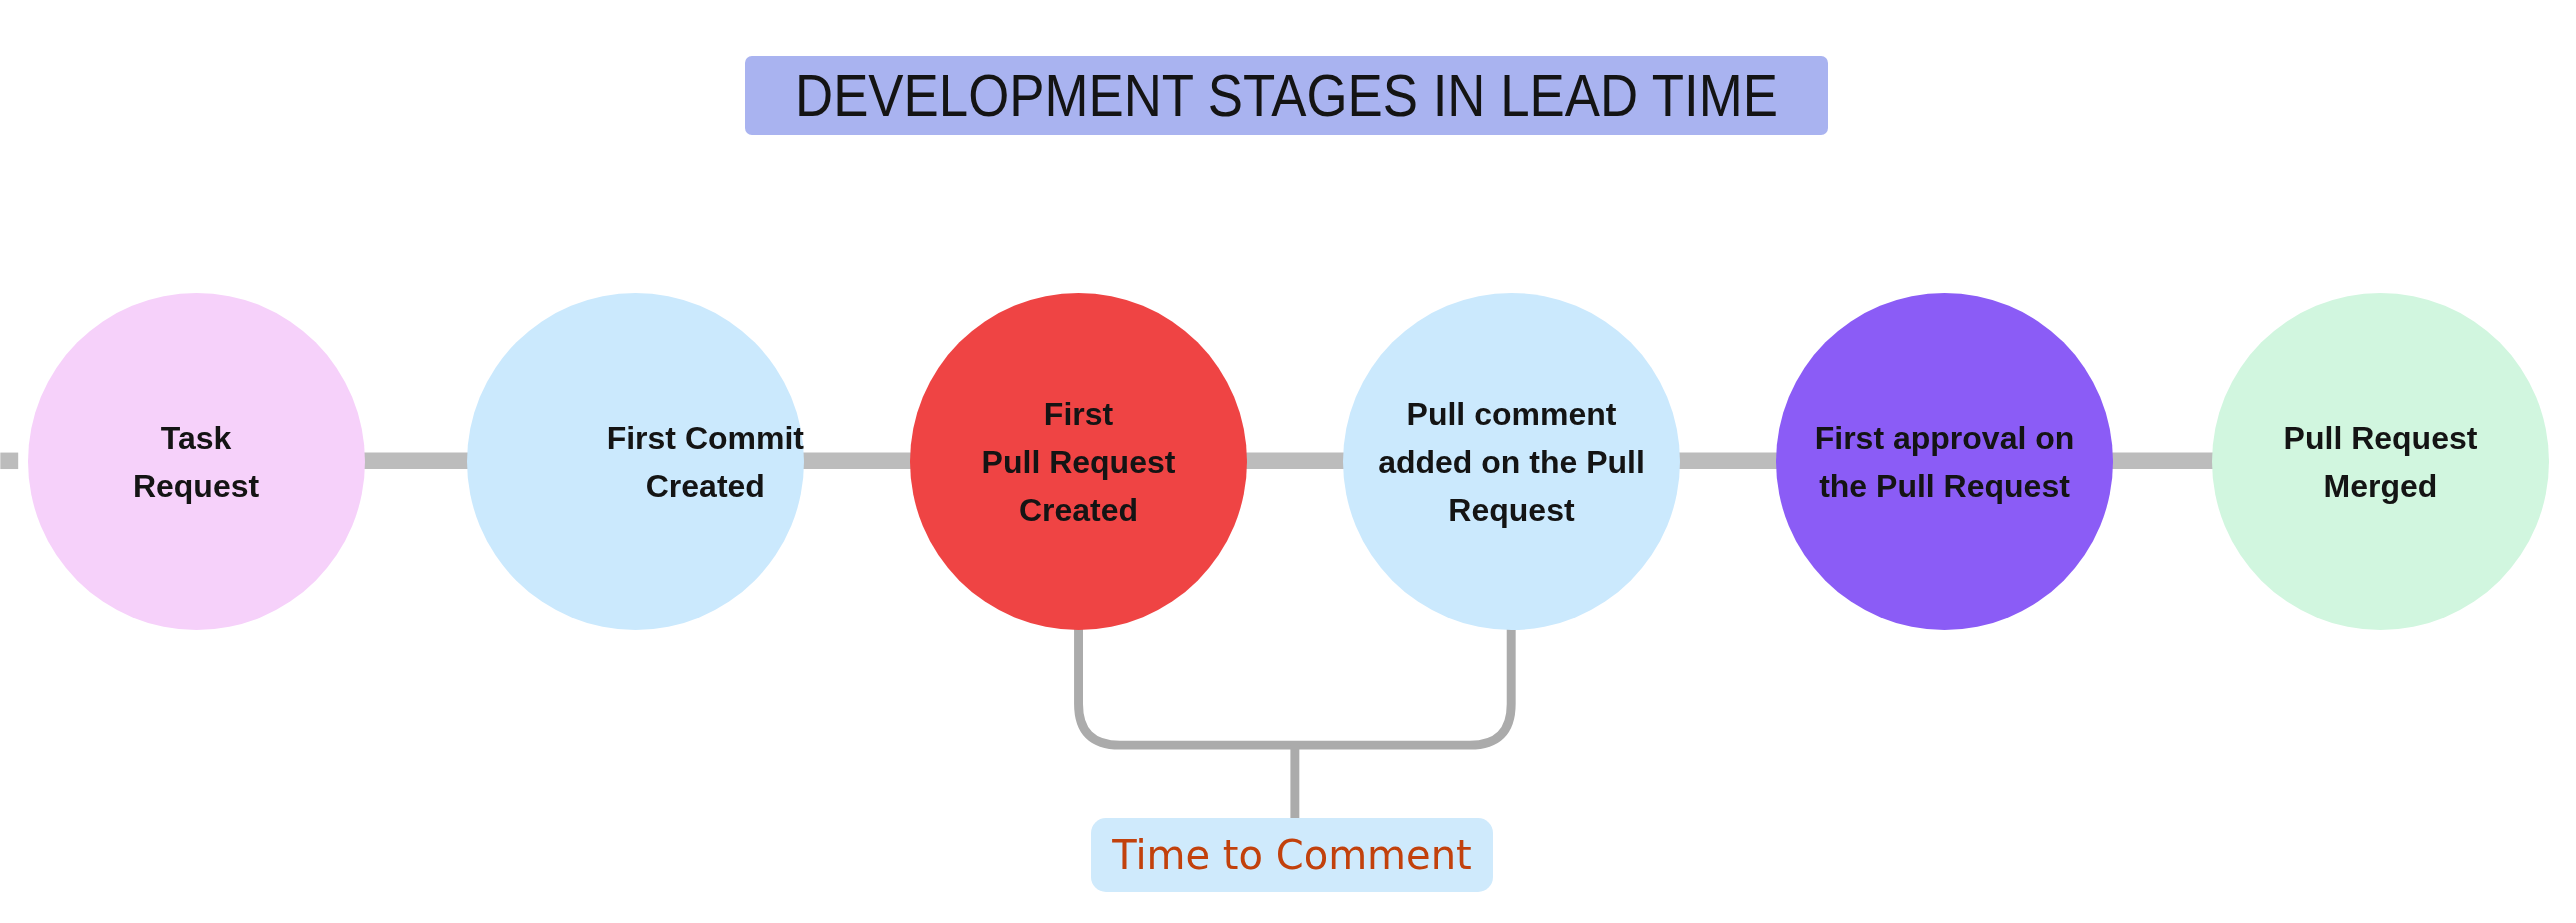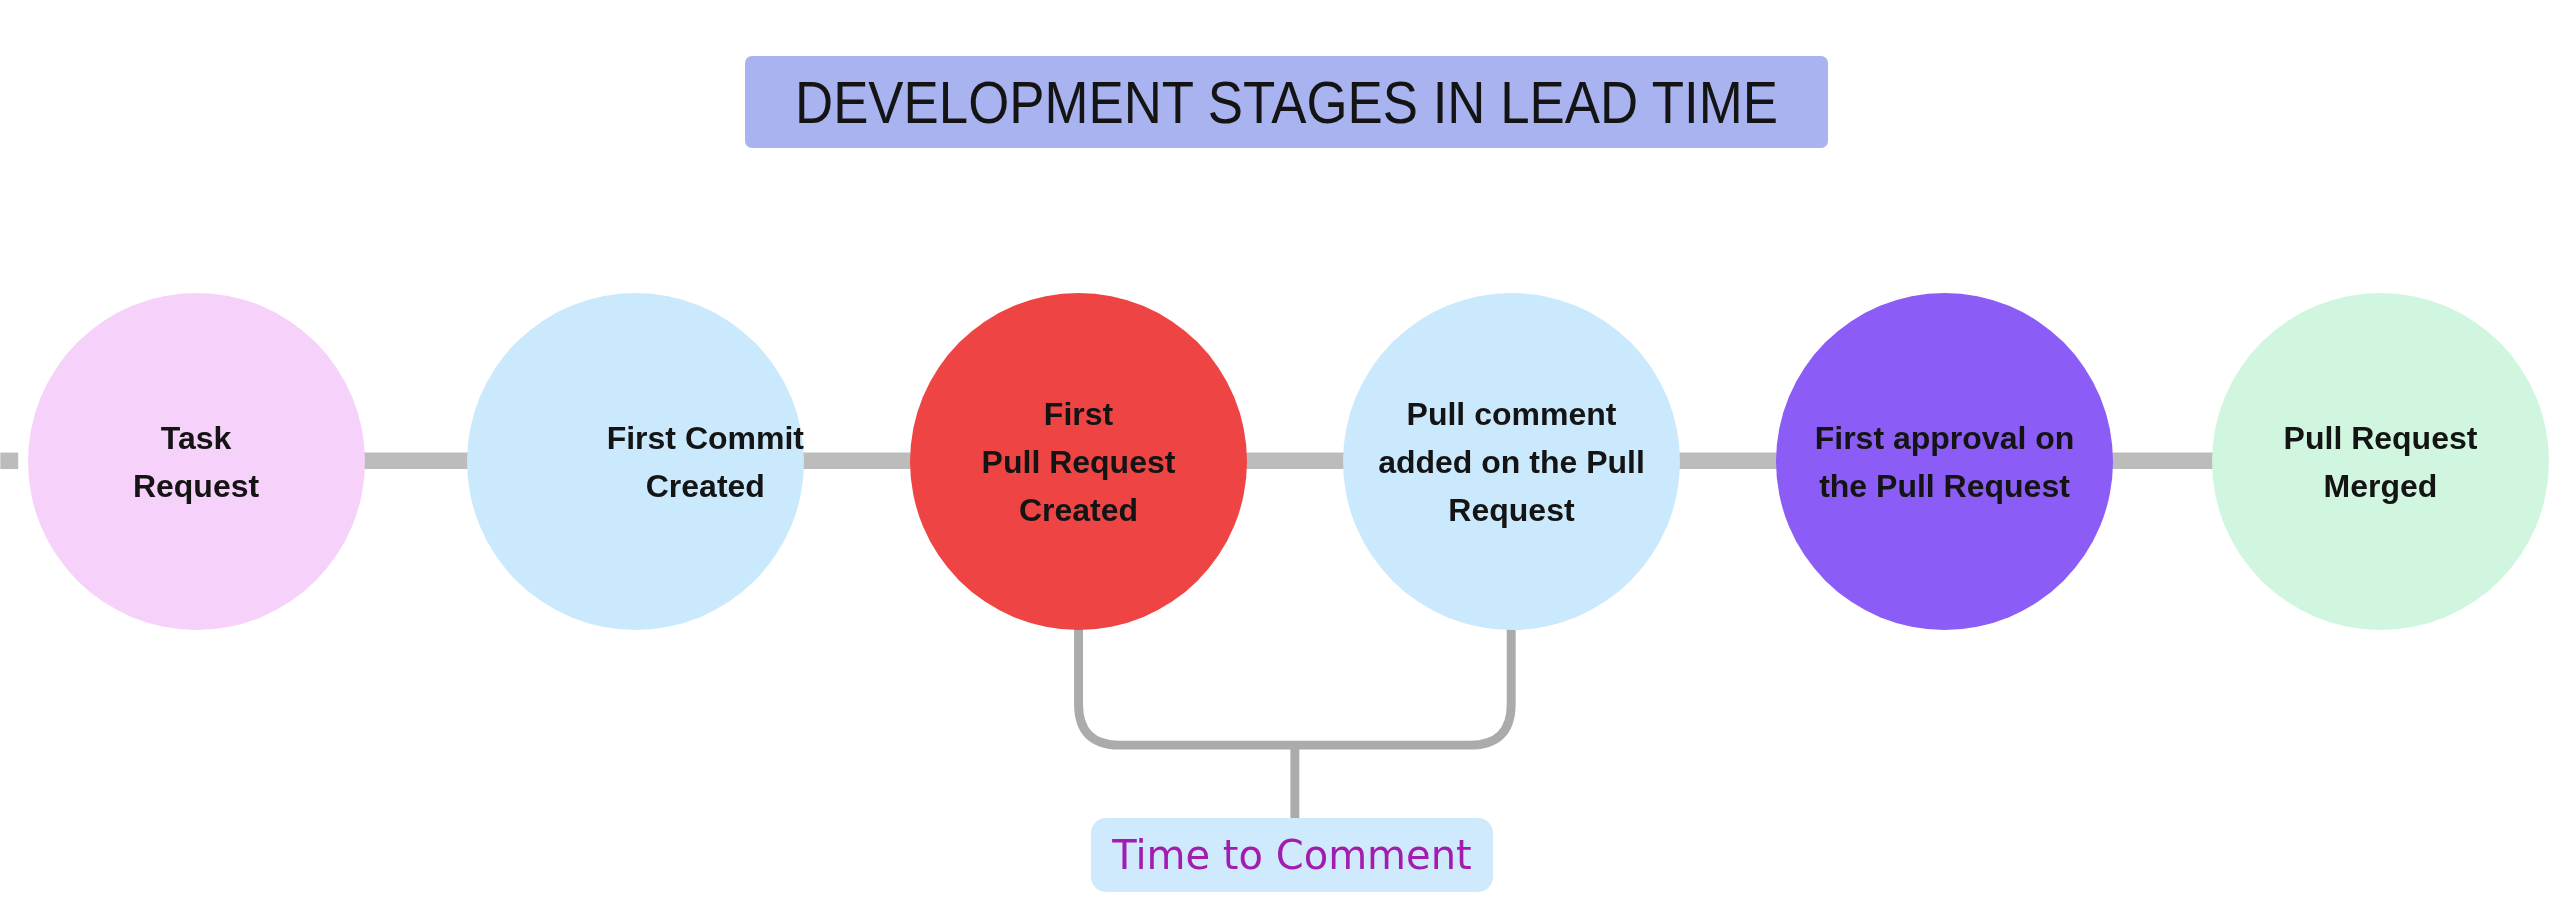--- a/index.html
+++ b/index.html
@@ -14,21 +14,21 @@
     overflow: hidden;
     font-family: "Liberation Sans", sans-serif;
   }
 
   
   .title-banner {
     position: absolute;
     left: 745px;
     top: 56px;
     width: 1083px;
-    height: 92px;
+    height: 79px;
     border-radius: 6.9px;
     display: flex;
     align-items: center;
     justify-content: center;
   }
   .title-text {
     font-size: 60px;
     font-weight: 400;
     letter-spacing: 0px;
     white-space: nowrap;
@@ -139,15 +139,15 @@
   <div class="stage-label">First approval on
 the Pull Request</div>
 </div>
 
 <div class="stage-circle stage-6" style="background-color: rgb(209, 246, 223);">
   <div class="stage-label">Pull Request
 Merged</div>
 </div>
 
 <div class="annotation-box" style="background-color: rgb(207, 234, 252);">
-  <div class="annotation-label" style="color: #a21caf;">Time to Comment</div>
+  <div class="annotation-label" style="color: #c2410c;">Time to Comment</div>
 </div>
 
 
 </body></html>

